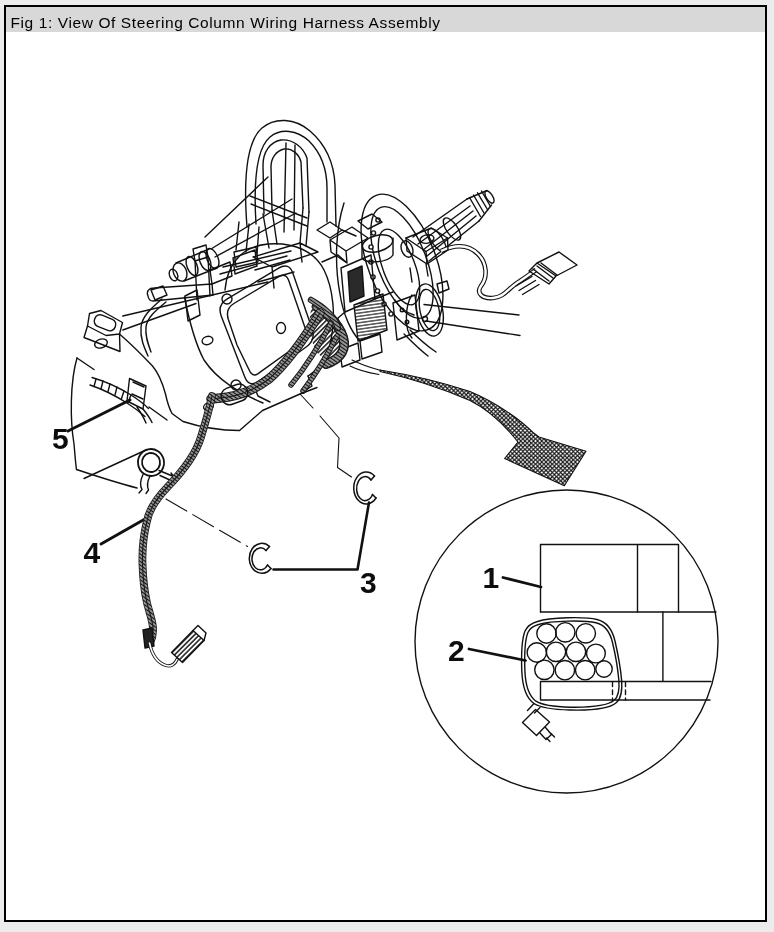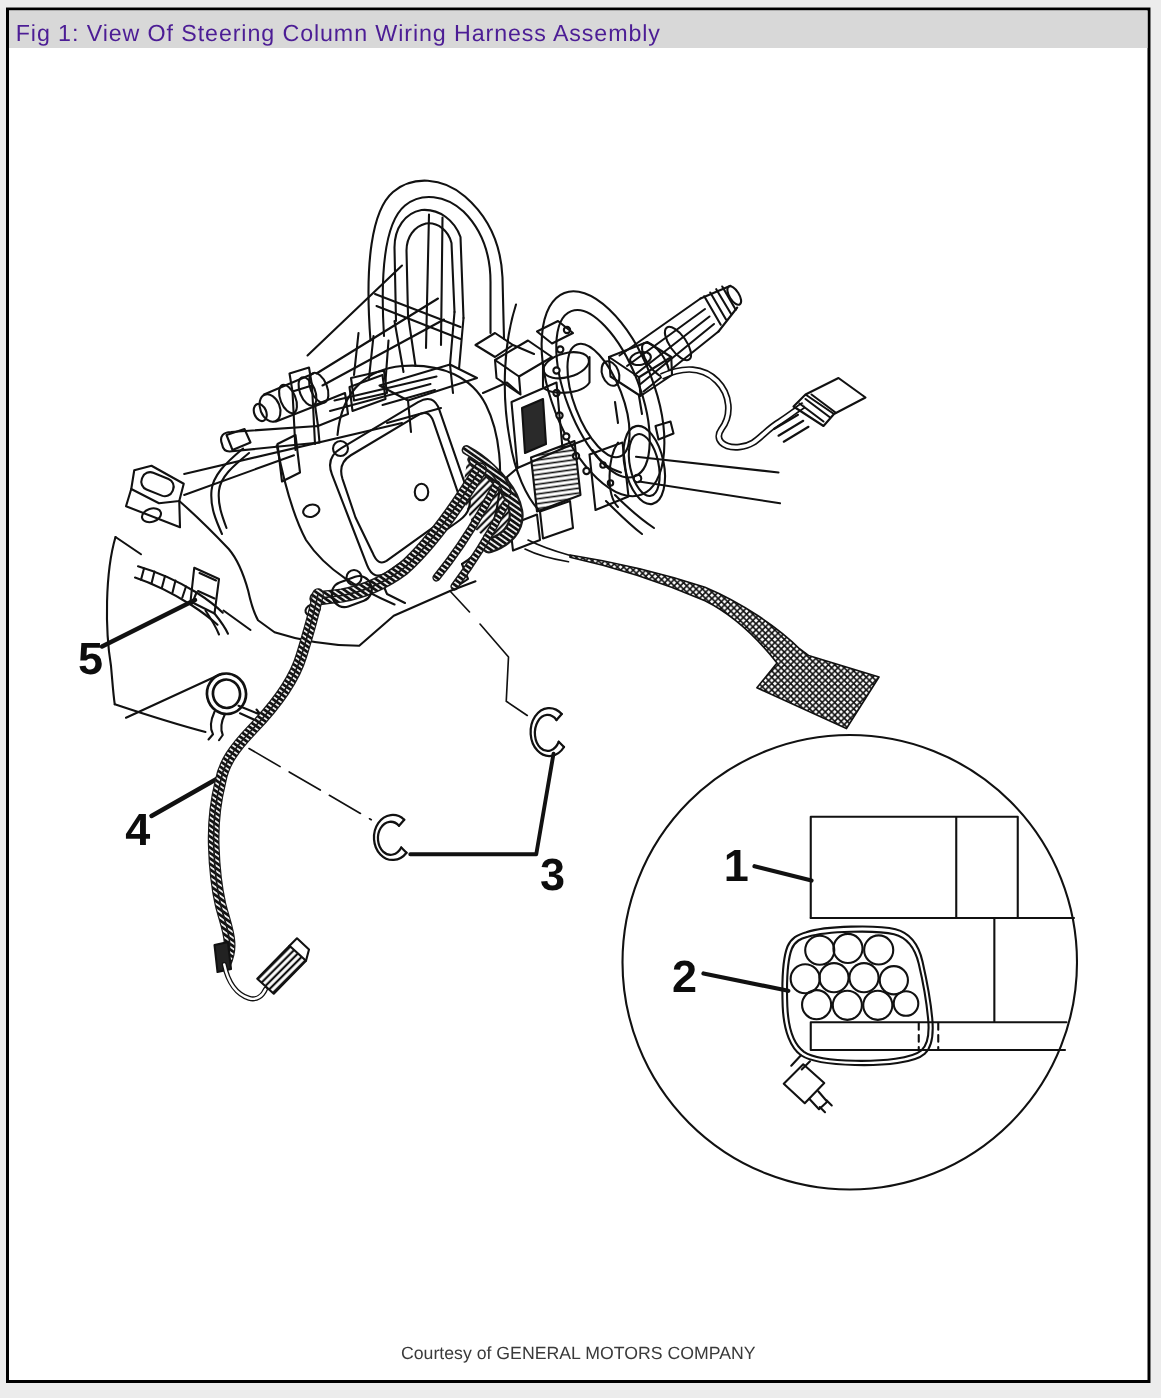--- a/index.html
+++ b/index.html
@@ -1,29 +1,28 @@
 <!DOCTYPE html>
 <html><head>
 <meta charset="utf-8">
 <style>
   html,body{margin:0;padding:0;}
   body{width:774px;height:932px;background:#ececec;font-family:"Liberation Sans",sans-serif;position:relative;overflow:hidden;}
   #panel{position:absolute;left:4px;top:5px;width:759px;height:913px;border:2px solid #000;background:#fff;}
   #titlebar{position:absolute;left:0;top:0;width:100%;height:25px;background:#d8d8d8;}
-  #titlebar span{position:absolute;left:4.5px;top:6.5px;font-size:15.5px;color:#4c1d95;letter-spacing:0.6px;}
+  #titlebar span{position:absolute;left:4.5px;top:6.5px;font-size:15.5px;color:#000000;letter-spacing:0.6px;}
   #courtesy{position:absolute;left:0;top:888px;width:100%;text-align:center;font-size:11.8px;color:#3a3a3a;}
   svg{position:absolute;left:0;top:0;}
 </style>
 </head>
 <body>
 <div id="panel">
   <div id="titlebar">
       <span>Fig 1: View Of Steering Column Wiring Harness Assembly</span>
     </div>
-  <div id="courtesy">Courtesy of GENERAL MOTORS COMPANY</div>
 </div>
 <svg width="774" height="932" viewBox="0 0 774 932">
 <defs>
   <pattern id="xh" width="4.2" height="4.2" patternUnits="userSpaceOnUse">
     <path d="M0,0 L4.2,4.2 M4.2,0 L0,4.2" stroke="#111" stroke-width="1.1"></path>
   </pattern>
   <pattern id="hh" width="4" height="4" patternUnits="userSpaceOnUse" patternTransform="rotate(45)">
     <path d="M0,2 L4,2" stroke="#111" stroke-width="1.4"></path>
   </pattern>
   <pattern id="rib" width="3" height="3.2" patternUnits="userSpaceOnUse" patternTransform="rotate(-8)">

